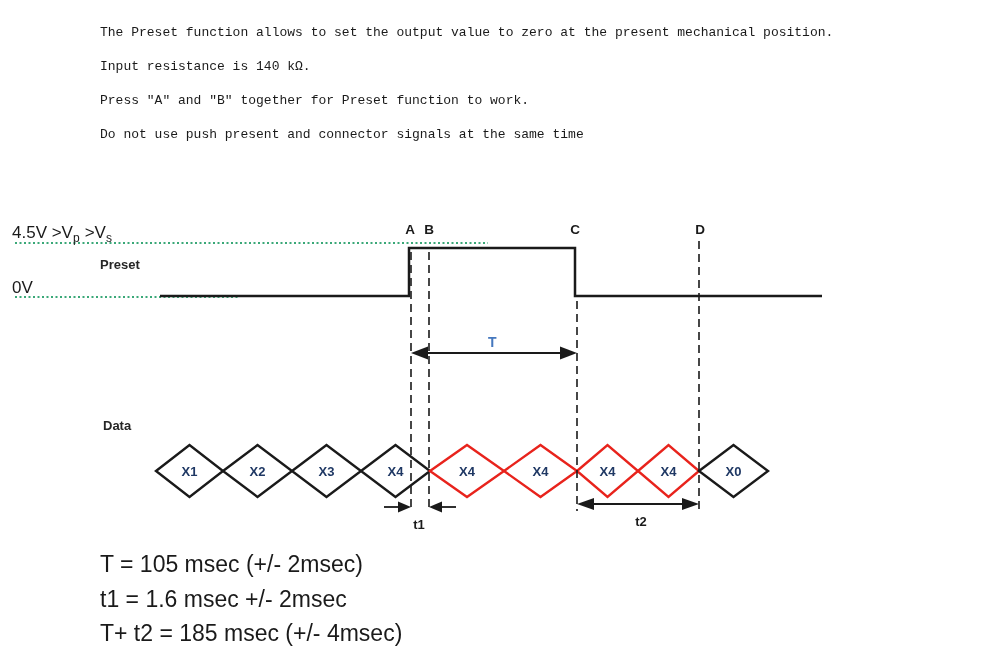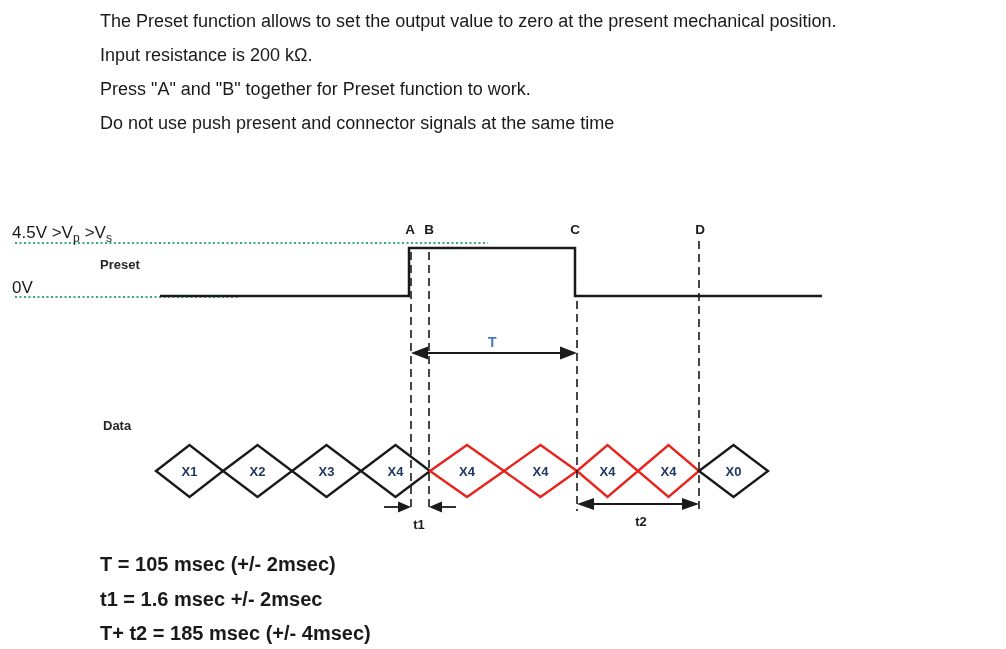--- a/index.html
+++ b/index.html
@@ -1,21 +1,21 @@
 <!DOCTYPE html>
 <html style="--text_black: #1a1a1a; --label_dark: #262626; --waveform_black: #1a1a1a; --reference_green: #3aa878; --diamond_red: #e8231c; --t_label_blue: #4678be; --x_label_navy: #1f3864;"><head>
 <meta charset="utf-8">
 <style>
   html,body{margin:0;padding:0;background:#fff;}
   #page{position:relative;width:1006px;height:649px;background:#fff;overflow:hidden;
         font-family:"Liberation Sans",sans-serif;color:var(--text_black,#1a1a1a);}
-  .intro{position:absolute;left:100px;top:4px;font-size:18px;line-height:34px;
-         color:var(--text_black,#1a1a1a);white-space:nowrap;}
-  .timing{position:absolute;left:100px;top:547px;font-size:20px;line-height:34.5px;
-          font-weight:700;color:var(--text_black,#1a1a1a);white-space:nowrap;}
+  .intro{position:absolute;left:100px;top:16px;font-size:13px;line-height:34px;
+         color:var(--text_black,#1a1a1a);white-space:nowrap;font-family:Liberation Mono, monospace;}
+  .timing{position:absolute;left:100px;top:547px;font-size:23px;line-height:34.5px;
+          font-weight:400;color:var(--text_black,#1a1a1a);white-space:nowrap;}
   svg{position:absolute;left:0;top:0;}
   
   .lvl{font-family:"Liberation Sans",sans-serif;font-size:17px;fill:var(--text_black,#1a1a1a);}
   .sub{font-size:12px;}
   .sig{font-family:"Liberation Sans",sans-serif;font-size:13px;font-weight:700;fill:var(--label_dark,#262626);}
   .marker{font-family:"Liberation Sans",sans-serif;font-size:13.5px;font-weight:700;
           fill:var(--text_black,#1a1a1a);text-anchor:middle;}
   .tlabel{font-family:"Liberation Sans",sans-serif;font-size:14px;font-weight:700;
           fill:var(--t_label_blue,#4678be);}
   .xlabel{font-family:"Liberation Sans",sans-serif;font-size:13px;font-weight:700;
@@ -29,21 +29,21 @@
   .ahead{fill:var(--waveform_black,#1a1a1a);stroke:none;}
   .diamond{fill:#ffffff;stroke-width:2.4;stroke-linejoin:miter;}
 </style>
 </head>
 <body>
 
 <div id="page">
 
   <div class="intro">
     <div>The Preset function allows to set the output value to zero at the present mechanical position.</div>
-    <div>Input resistance is 200 kΩ.</div>
+    <div>Input resistance is 140 kΩ.</div>
     <div>Press "A" and "B" together for Preset function to work.</div>
     <div>Do not use push present and connector signals at the same time</div>
   </div>
 
   <svg width="1006" height="649" viewBox="0 0 1006 649">
 
     <line class="refline" x1="15" y1="243" x2="488" y2="243"></line>
     <line class="refline" x1="15" y1="297" x2="240" y2="297"></line>
 
     <path class="wave" d="M160,296 L409,296 L409,248 L575,248 L575,296 L822,296"></path>

